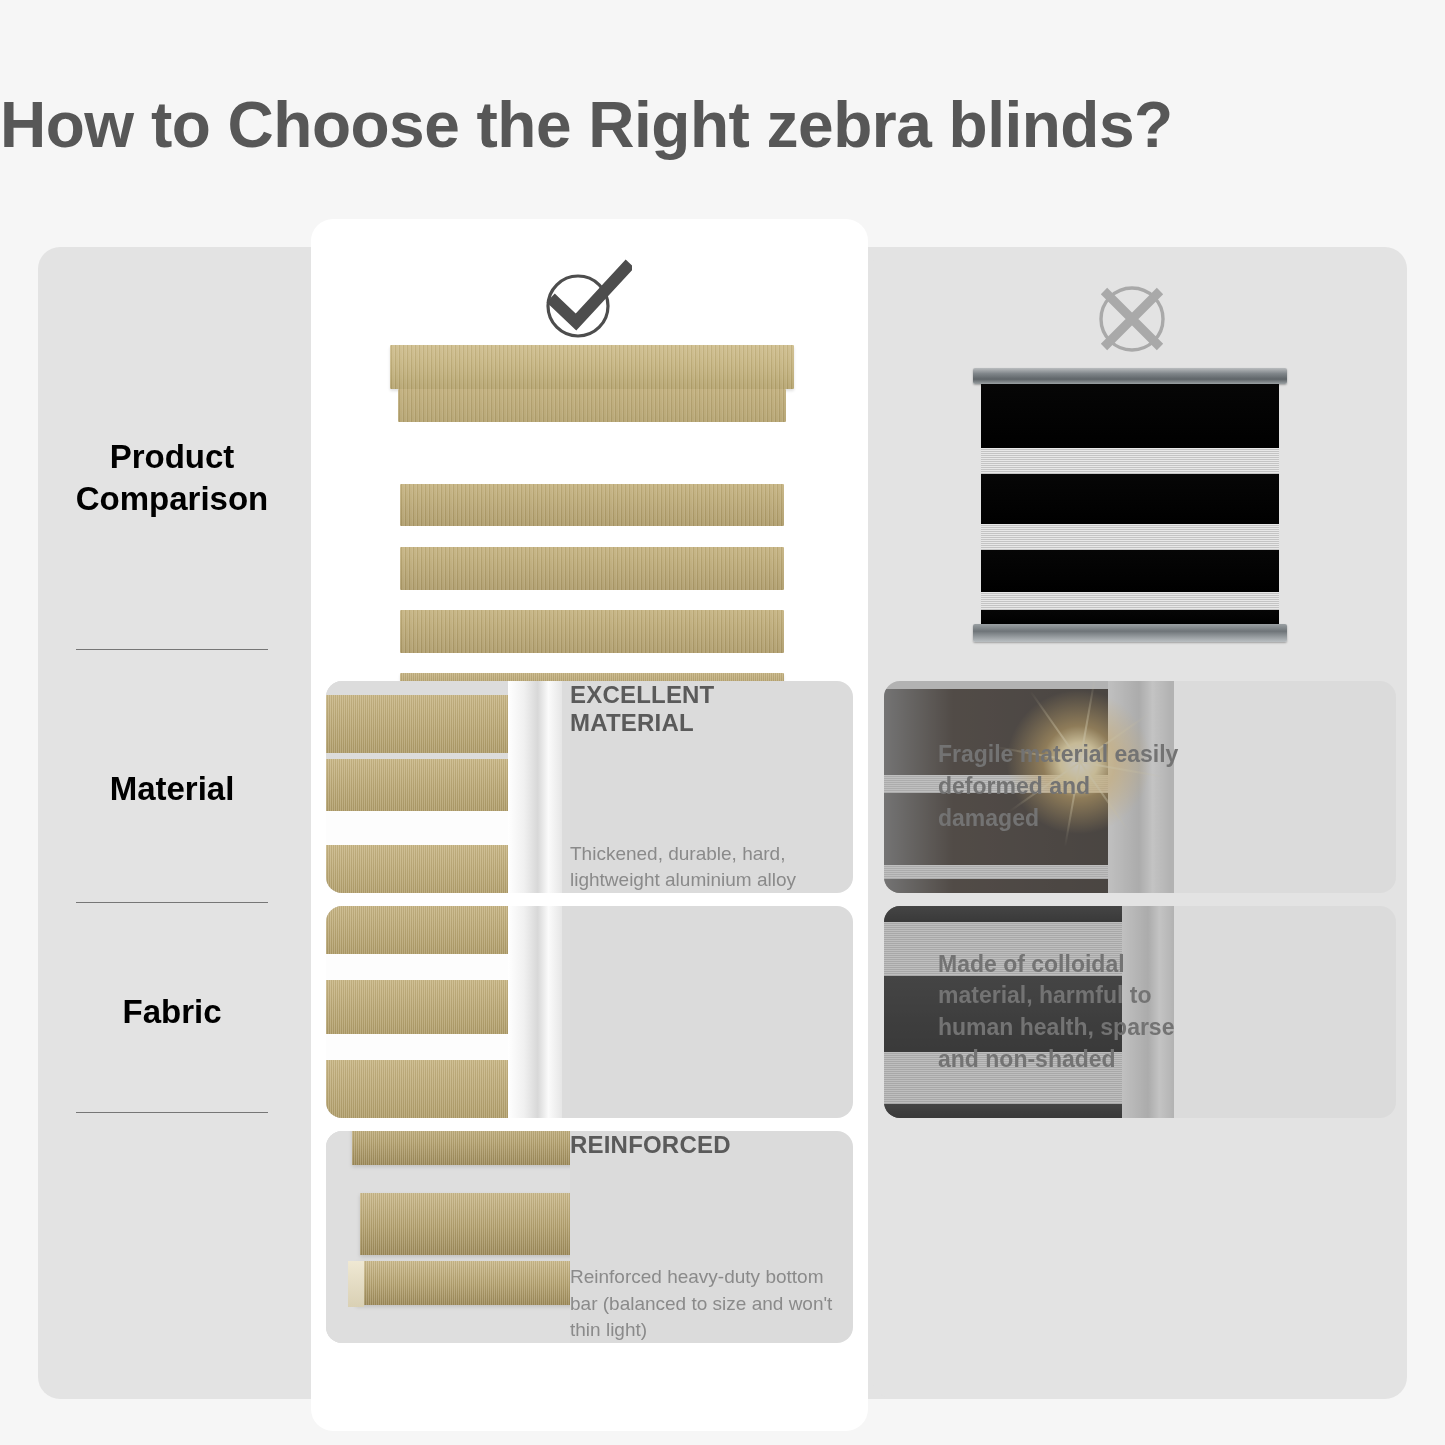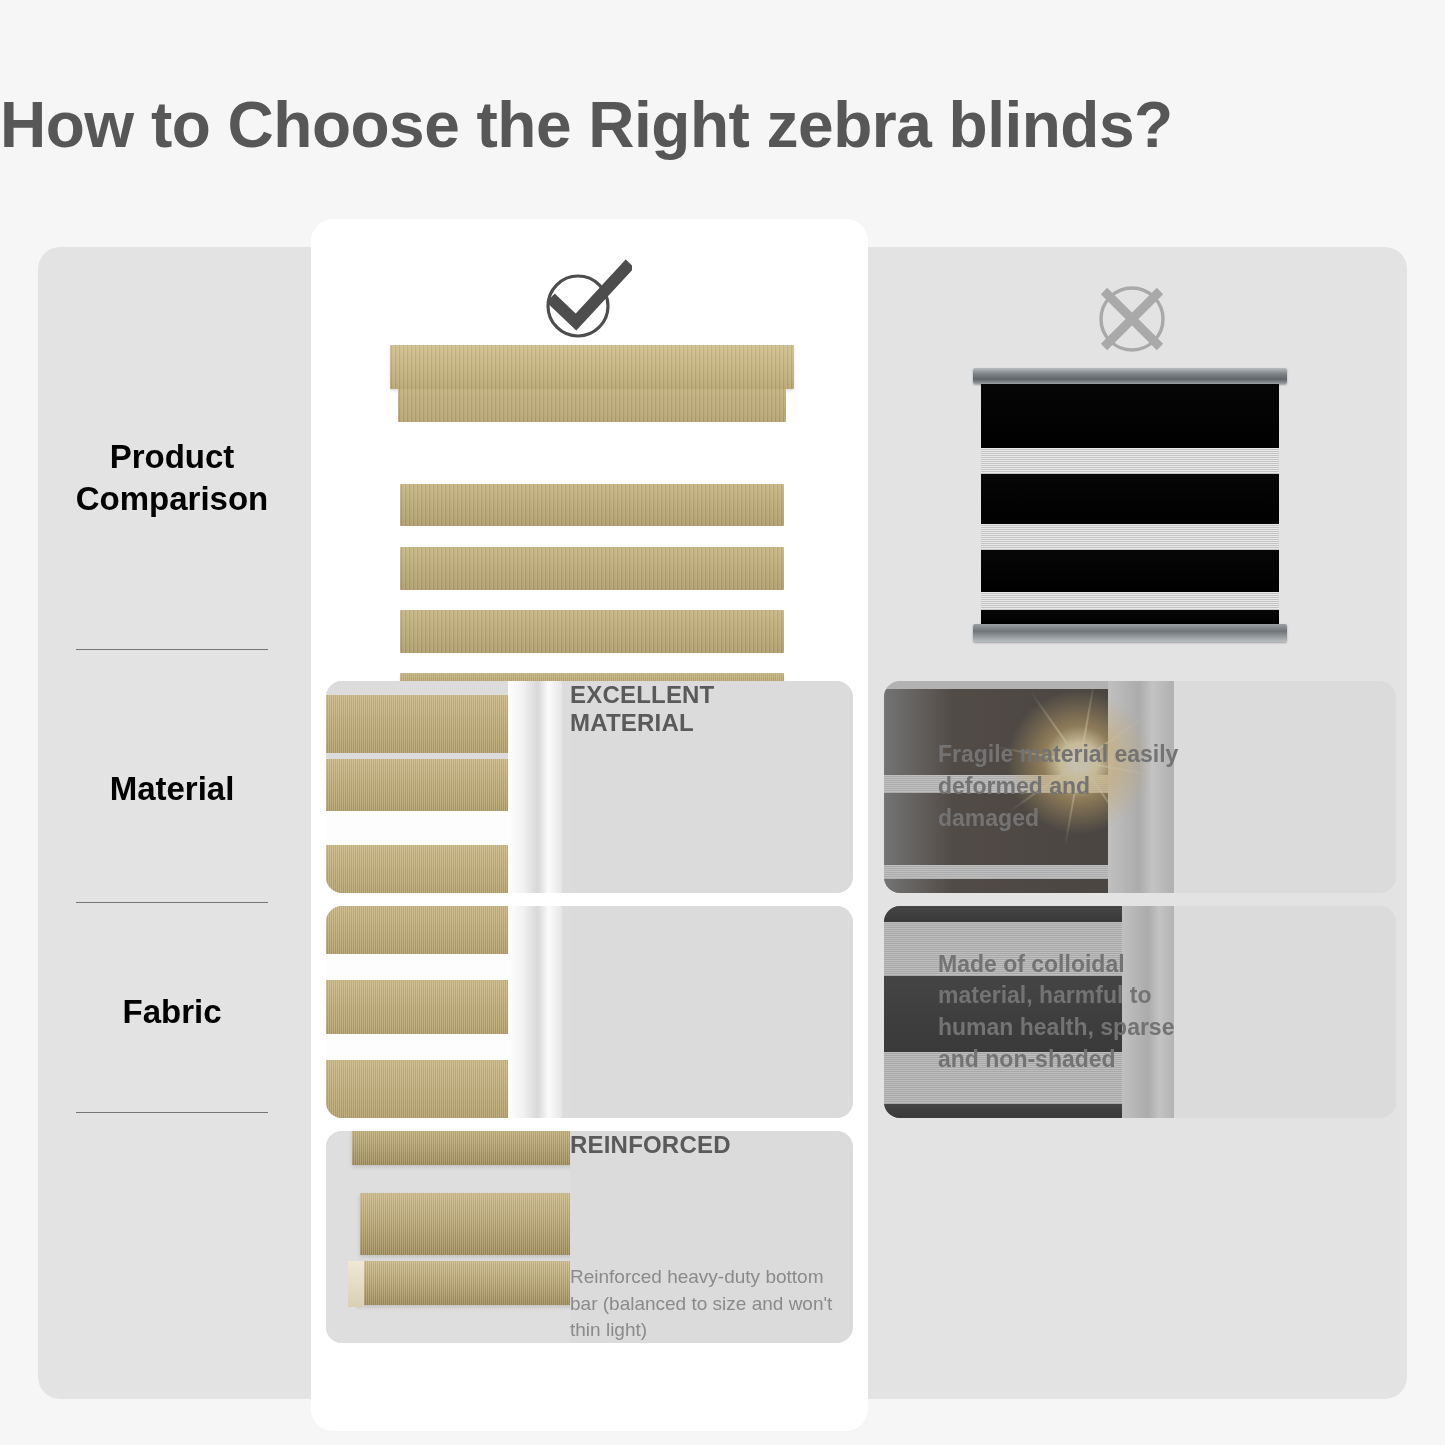--- a/index.html
+++ b/index.html
@@ -300,20 +300,21 @@
   <div class="fcard fcard-left row-mat">
     <div class="img-area img-left-blind win-thumb">
       <div class="wt-band" style="top:14px;height:58px;"></div>
       <div class="wt-band" style="top:78px;height:52px;"></div>
       <div class="wt-white" style="top:130px;height:34px;"></div>
       <div class="wt-band" style="top:164px;height:56px;"></div>
       <div class="win-frame"></div>
     </div>
     <div class="fcard-text">
       <div class="ftitle">EXCELLENT MATERIAL</div>
+      <div class="fdesc">Thickened, durable, hard, lightweight aluminium alloy</div>
     </div>
   </div>
 
   <div class="fcard fcard-right row-mat">
     <div class="img-area img-right-blind neg-img">
       <div class="dark-pane" style="top:8px;height:86px;"></div>
       <div class="sheer-pane" style="top:94px;height:18px;"></div>
       <div class="dark-pane" style="top:112px;height:72px;"></div>
       <div class="sheer-pane" style="top:184px;height:14px;"></div>
       <div class="dark-pane" style="top:198px;height:24px;"></div>

